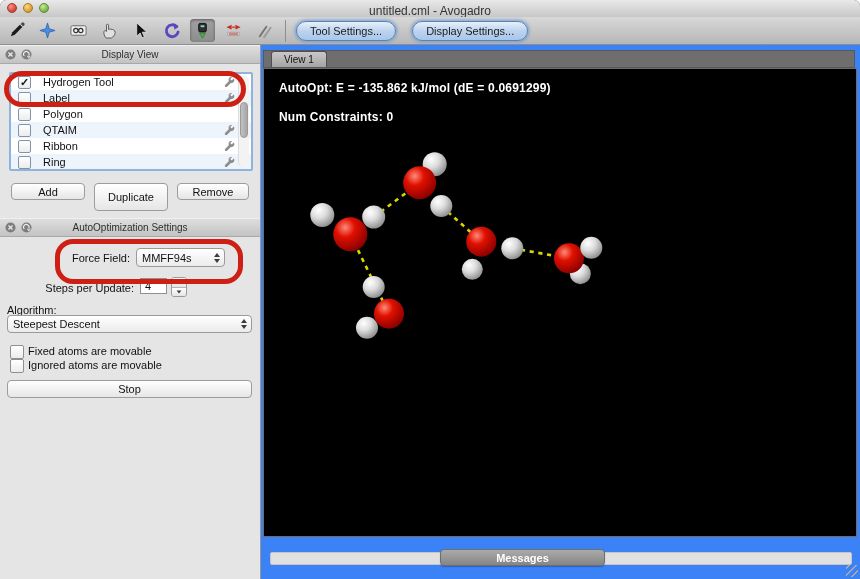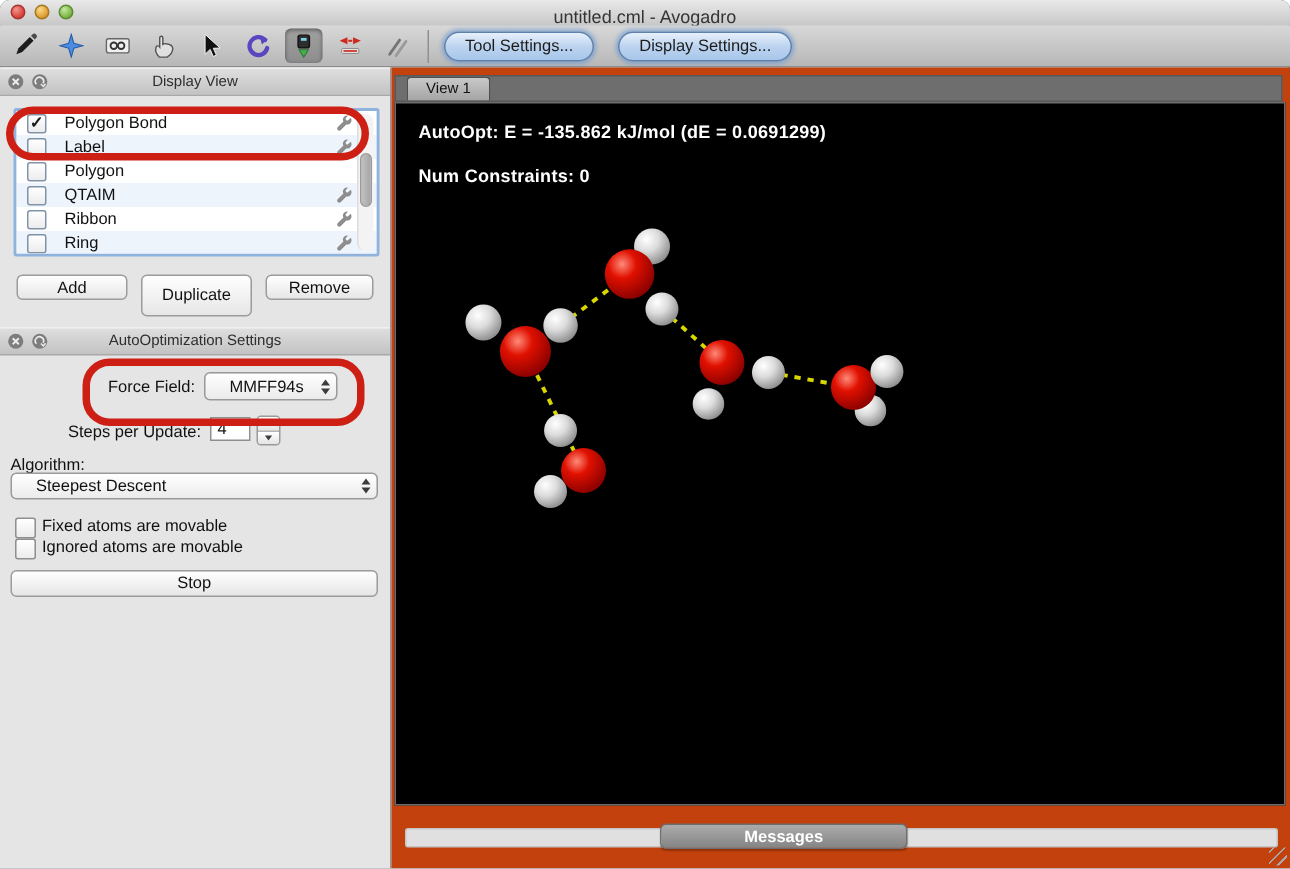--- a/index.html
+++ b/index.html
@@ -55,38 +55,38 @@
   .push-btn{background:linear-gradient(#ffffff,#e6e6e6);border:1px solid #9c9c9c;
     border-radius:4px;font-size:11px;color:#111;display:flex;align-items:center;
     justify-content:center;box-sizing:border-box;font-family:"Liberation Sans",sans-serif;}
   #btn-add{position:absolute;left:11px;top:138px;width:74px;height:17px;}
   #btn-dup{position:absolute;left:94px;top:138px;width:74px;height:28px;}
   #btn-rem{position:absolute;left:177px;top:138px;width:72px;height:17px;}
   
   .field-label{position:absolute;font-size:11px;color:#111;text-align:right;}
   .combo{position:absolute;background:linear-gradient(#ffffff,#ebebeb);
     border:1px solid #9a9a9a;border-radius:4px;display:flex;align-items:center;
-    font-size:11px;color:#111;box-sizing:border-box;padding-left:16px;}
+    font-size:11px;color:#111;box-sizing:border-box;padding-left:5px;}
   .combo-arrows{margin-left:auto;margin-right:4px;display:flex;flex-direction:column;gap:2px;align-items:center;}
   .tri-up{width:0;height:0;border-left:3.5px solid transparent;border-right:3.5px solid transparent;border-bottom:4.5px solid #3c3c3c;}
   .tri-down{width:0;height:0;border-left:3.5px solid transparent;border-right:3.5px solid transparent;border-top:4.5px solid #3c3c3c;}
   #steps-field{position:absolute;left:140px;top:233px;width:27px;height:16px;
     background:#fff;border:1px solid #8f8f8f;font-size:11px;color:#111;
     display:flex;align-items:center;padding-left:4px;box-sizing:border-box;}
   .spinner{position:absolute;left:171px;top:232px;width:14px;height:18px;
     border:1px solid #9a9a9a;border-radius:3px;overflow:hidden;display:flex;flex-direction:column;}
   .spin-half{flex:1;background:linear-gradient(#fff,#e4e4e4);display:flex;align-items:center;justify-content:center;}
   .spin-half:first-child{border-bottom:1px solid #b5b5b5;}
   .ao-cb{position:absolute;left:10px;width:12px;height:12px;border:1px solid #8f8f8f;
     border-radius:2px;background:linear-gradient(#fff,#ececec);}
   .ao-cb-label{position:absolute;left:28px;font-size:11px;color:#111;}
   
   .red-oval{position:absolute;border:5px solid #ce1f14;border-radius:18px;z-index:30;pointer-events:none;}
   
-  .main{position:absolute;left:261px;top:45px;right:0;bottom:0;background:#c2410c;}
+  .main{position:absolute;left:261px;top:45px;right:0;bottom:0;background:#3b82f6;}
   .tabbar{position:absolute;left:2px;top:5px;right:5px;height:18px;background:#6e6e6e;
     border:1px solid #585858;box-sizing:border-box;}
   .tab{position:absolute;left:7px;bottom:0;width:54px;height:15px;
     background:linear-gradient(#c9c9c9,#a4a4a4);border:1px solid #4f4f4f;border-bottom:none;
     border-radius:3px 3px 0 0;font-size:10px;color:#101010;display:flex;
     align-items:center;justify-content:center;}
   .viewport{position:absolute;left:2px;top:23px;width:592px;height:467px;
     background:#000;border:1px solid #6d6d6d;box-sizing:content-box;}
   #molecule-svg{position:absolute;left:0;top:0;width:592px;height:467px;}
   .overlay{position:absolute;color:#fff;font-size:12px;font-weight:bold;letter-spacing:.2px;}
@@ -211,21 +211,21 @@
             <path d="M6.8 7.6 L8.6 9.4 10.2 7.4" fill="none" stroke="#ececec" stroke-width="1.1"></path>
           </svg>
       </span>
       <span class="panel-title">Display View</span>
     </div>
 
     <div id="display-list">
       <div id="display-list-rows">
           <div class="dt-row">
             <span class="cb checked">✓</span>
-            <span class="dt-label">Polygon Bond</span>
+            <span class="dt-label">Hydrogen Tool</span>
             <span class="wrench">
               <svg width="11" height="11" viewBox="0 0 16 16">
                 <path d="M14.2 2.3 L11.6 4.9 9.7 4.5 9.3 2.6 11.9 0 A4.1 4.1 0 0 0 7.2 5.9 L1.6 11.5 A2 2 0 0 0 4.4 14.3 L10 8.7 A4.1 4.1 0 0 0 14.2 2.3 Z" fill="#8d8d8d"></path>
               </svg>
             </span>
           </div>
           <div class="dt-row alt">
             <span class="cb"></span>
             <span class="dt-label">Label</span>
             <span class="wrench">

